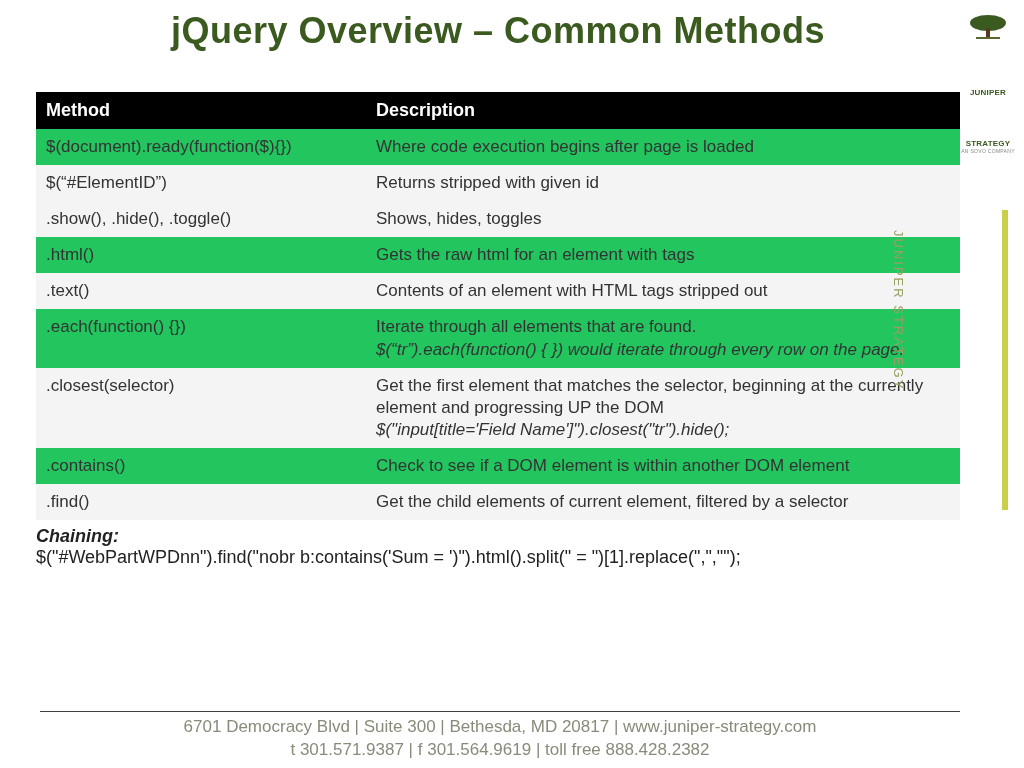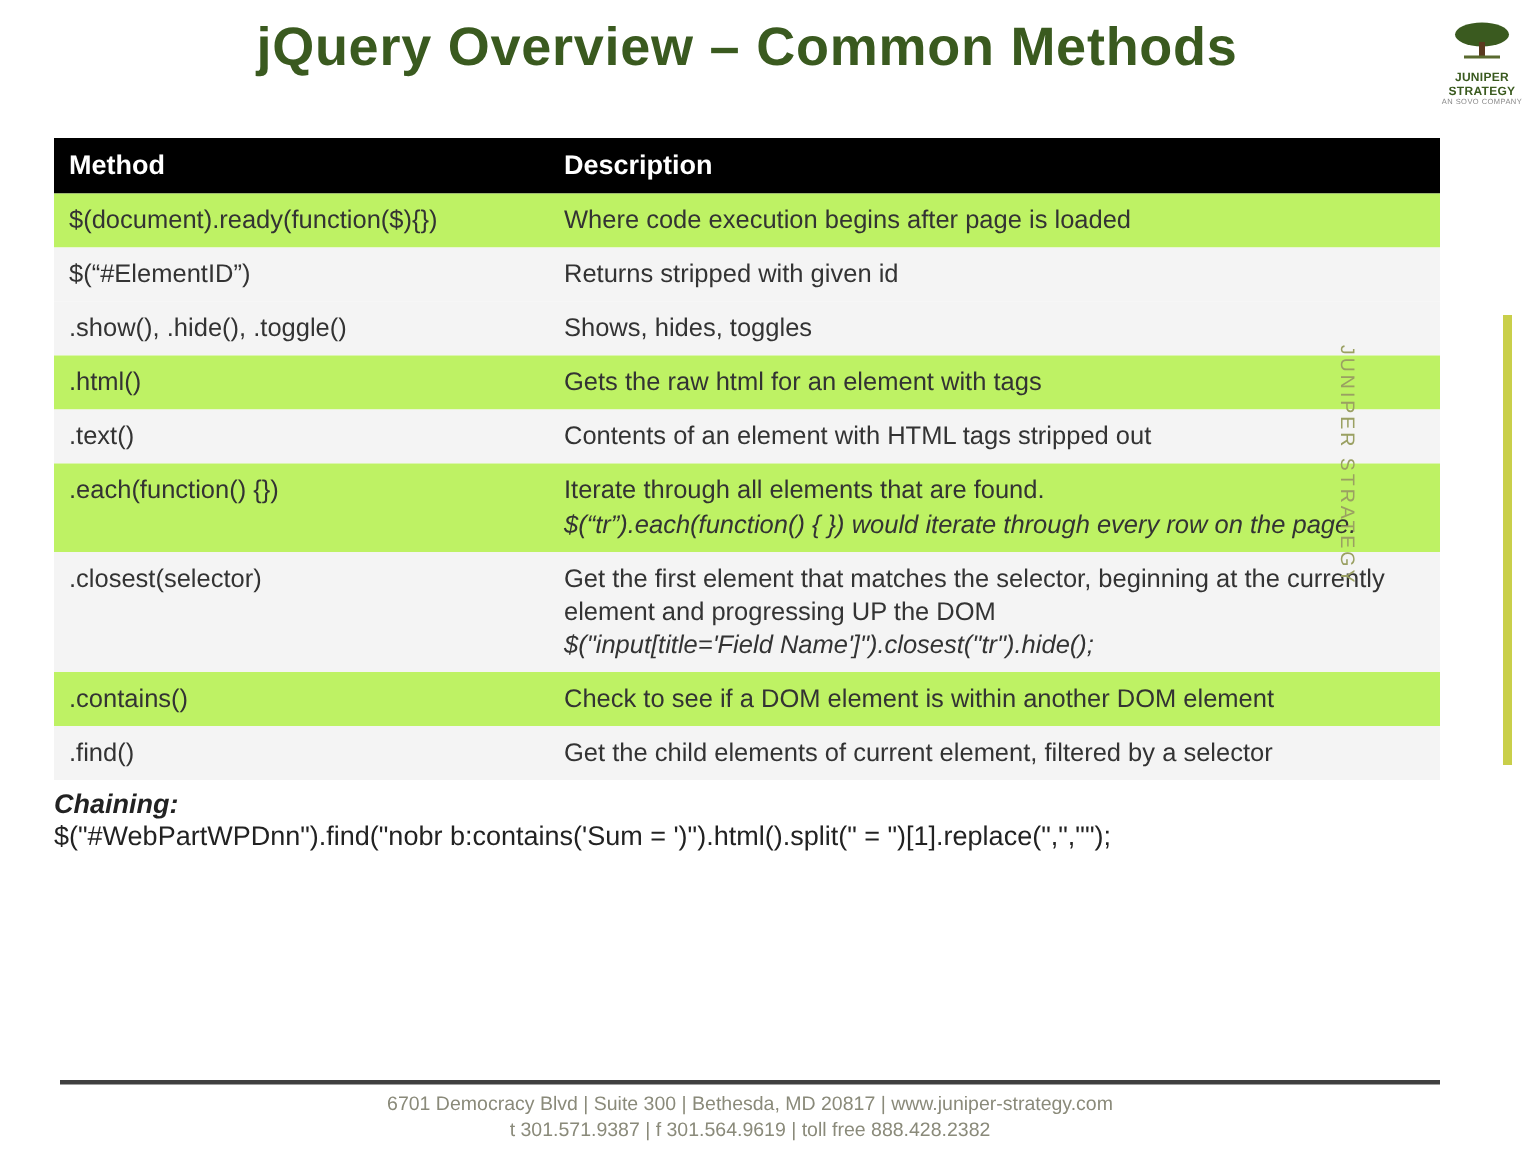--- a/index.html
+++ b/index.html
@@ -39,38 +39,38 @@
     font-weight: bold;
     padding: 8px 10px;
     font-size: 18px;
   }
   table.methods td {
     padding: 7px 10px;
     vertical-align: top;
     color: #333;
     line-height: 1.3;
   }
-  table.methods tr.row-odd td  { background: #bef264; }
+  table.methods tr.row-odd td  { background: #22c55e; }
   table.methods tr.row-even td { background: #f4f4f4; }
   table.methods td.method-col { width: 330px; }
   .ital { font-style: italic; }
   .chaining {
     margin-top: 6px;
     font-size: 18px;
     color: #222;
   }
   .chaining .label { font-style: italic; font-weight: bold; text-align: center; }
   .footer {
     position: absolute;
     left: 40px; right: 0; bottom: 6px;
     text-align: center;
-    font-size: 13px;
+    font-size: 17px;
     color: #8a8a7a;
     line-height: 1.35;
-    border-top: 3px solid #404040;
+    border-top: 1px solid #404040;
     padding-top: 4px;
     width: 920px;
   }
   .sidebar {
     position: absolute;
     right: 0; top: 0;
     width: 54px; height: 768px;
   }
   .sidebar .logo {
     position: absolute;
@@ -80,20 +80,21 @@
   }
   .sidebar .logo .tree {
     width: 44px; height: 26px;
     margin: 0 auto 2px;
   }
   .sidebar .logo .brand {
     font-size: 8px;
     color: #3a5a1f;
     font-weight: bold;
     letter-spacing: 0.2px;
+    margin-top: 42px;
   }
   .sidebar .logo .sub {
     font-size: 5px;
     color: #888;
     letter-spacing: 0.3px;
   }
   .sidebar .stripe {
     position: absolute;
     top: 210px; right: 16px;
     width: 6px; height: 300px;

